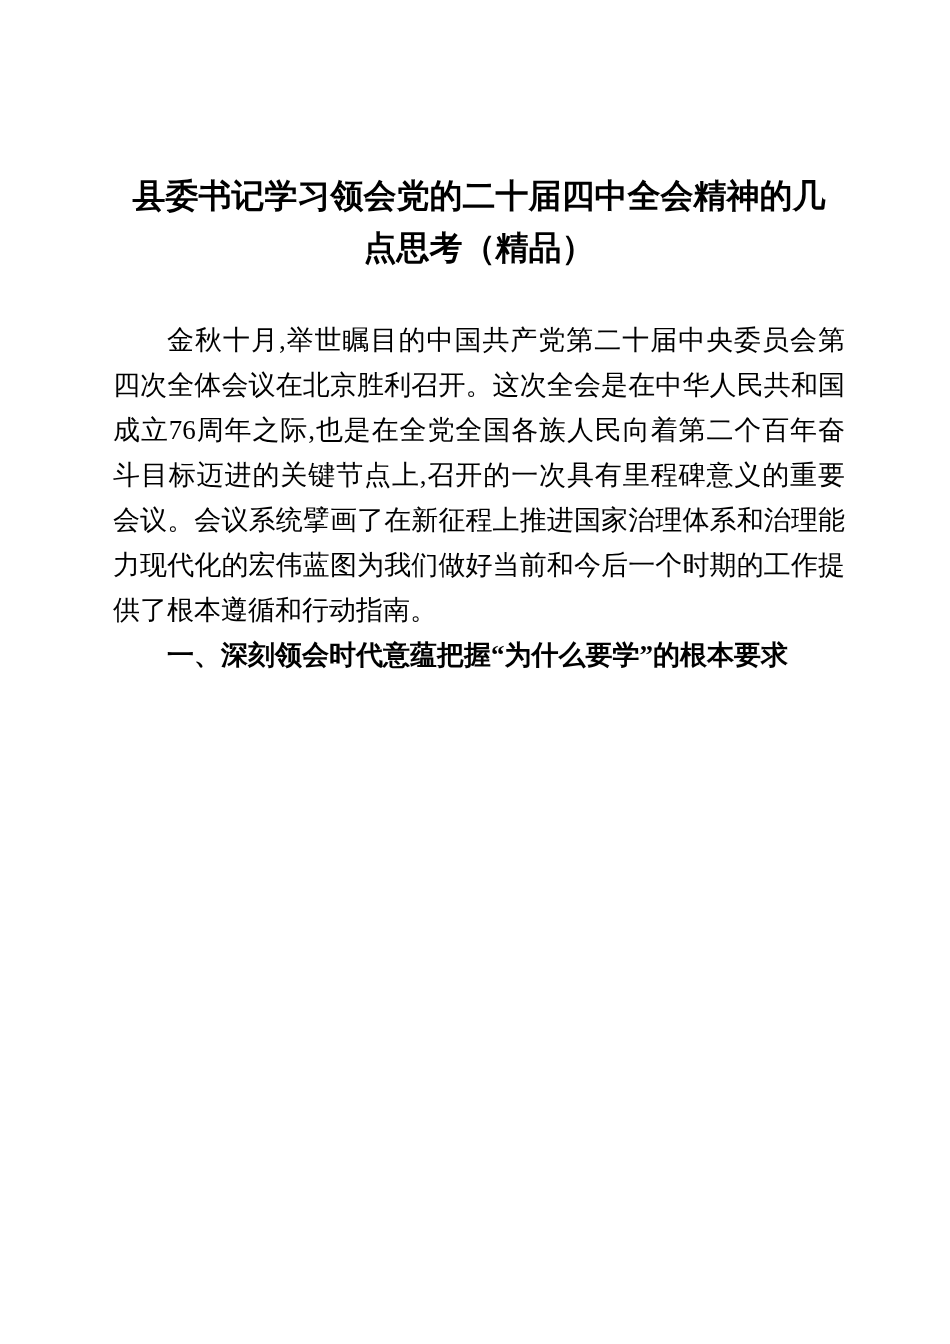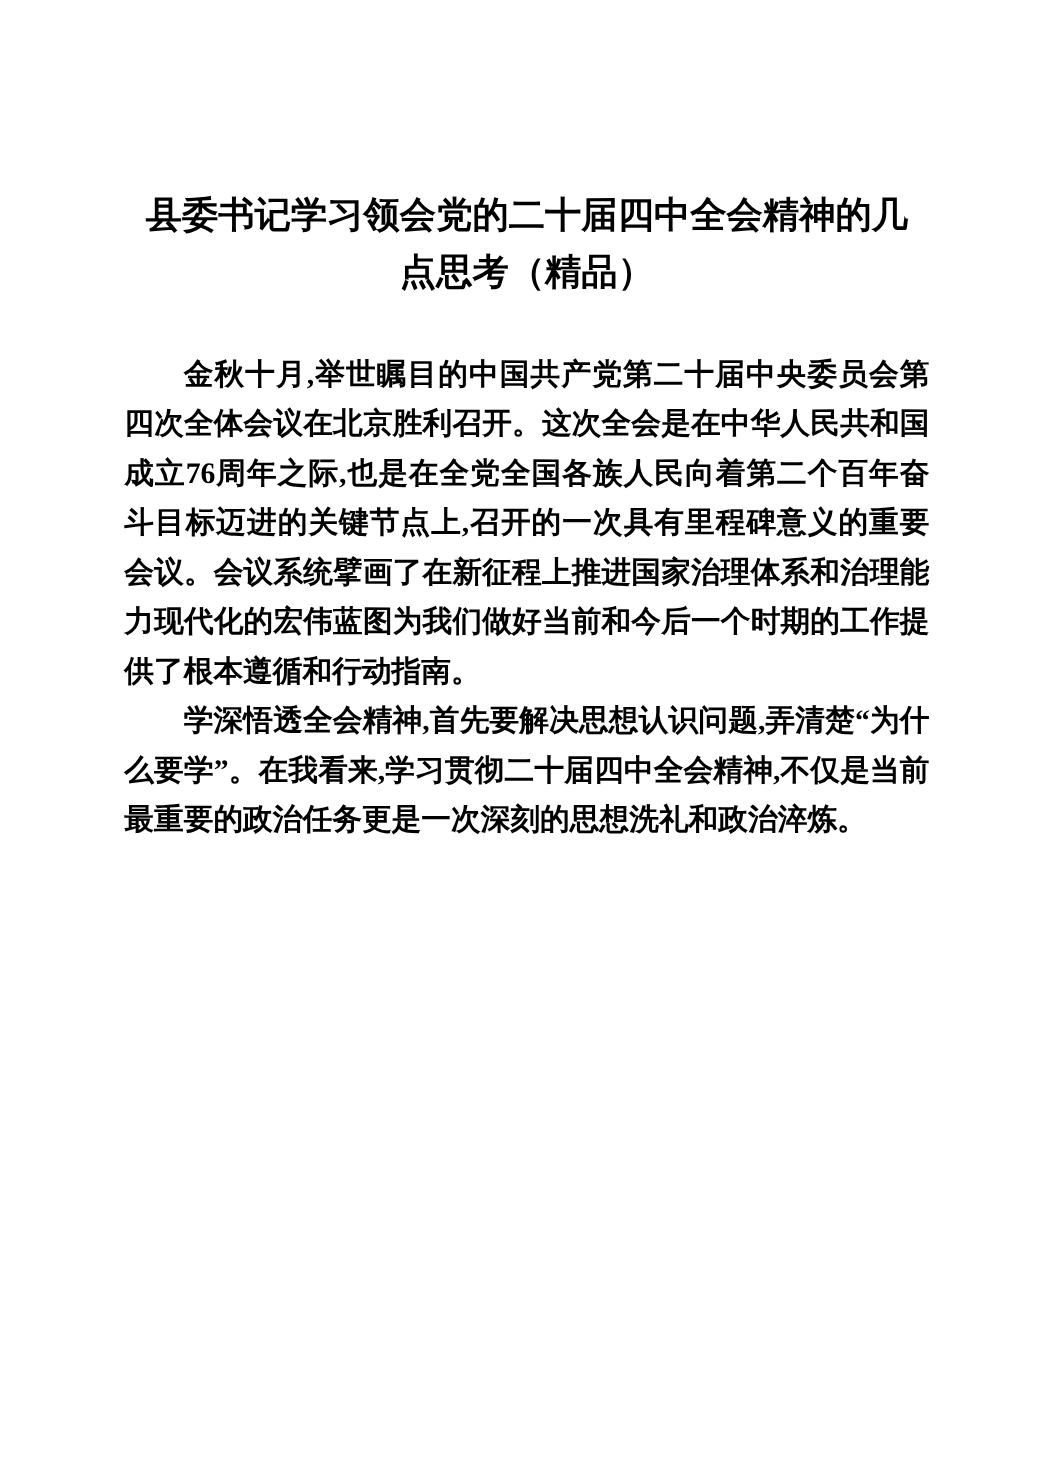--- a/index.html
+++ b/index.html
@@ -30,34 +30,34 @@
   .doc-body p,
   .doc-body h2 {
     font-size: 27px;
     line-height: 45px;
     text-align: justify;
     text-justify: inter-ideograph;
     text-indent: 2em;
     word-break: break-all;
     margin: 0;
   }
-  .doc-body p { font-weight: bold; }
+  .doc-body p { font-weight: normal; }
   .doc-body h2 { font-weight: bold; font-size: 27px; }
 </style>
 </head>
 <body>
 
 <div class="page">
 
   <h1 class="doc-title">县委书记学习领会党的二十届四中全会精神的几点思考（精品）</h1>
 
   <div class="doc-body">
 
     <p>金秋十月,举世瞩目的中国共产党第二十届中央委员会第四次全体会议在北京胜利召开。这次全会是在中华人民共和国成立76周年之际,也是在全党全国各族人民向着第二个百年奋斗目标迈进的关键节点上,召开的一次具有里程碑意义的重要会议。会议系统擘画了在新征程上推进国家治理体系和治理能力现代化的宏伟蓝图为我们做好当前和今后一个时期的工作提供了根本遵循和行动指南。</p>
 
 
+    <h2>一、深刻领会时代意蕴把握“为什么要学”的根本要求</h2>
 
-    <p>学深悟透全会精神,首先要解决思想认识问题,弄清楚“为什么要学”。在我看来,学习贯彻二十届四中全会精神,不仅是当前最重要的政治任务更是一次深刻的思想洗礼和政治淬炼。</p>
 
 
   </div>
 
 </div>
 
 </body></html>

